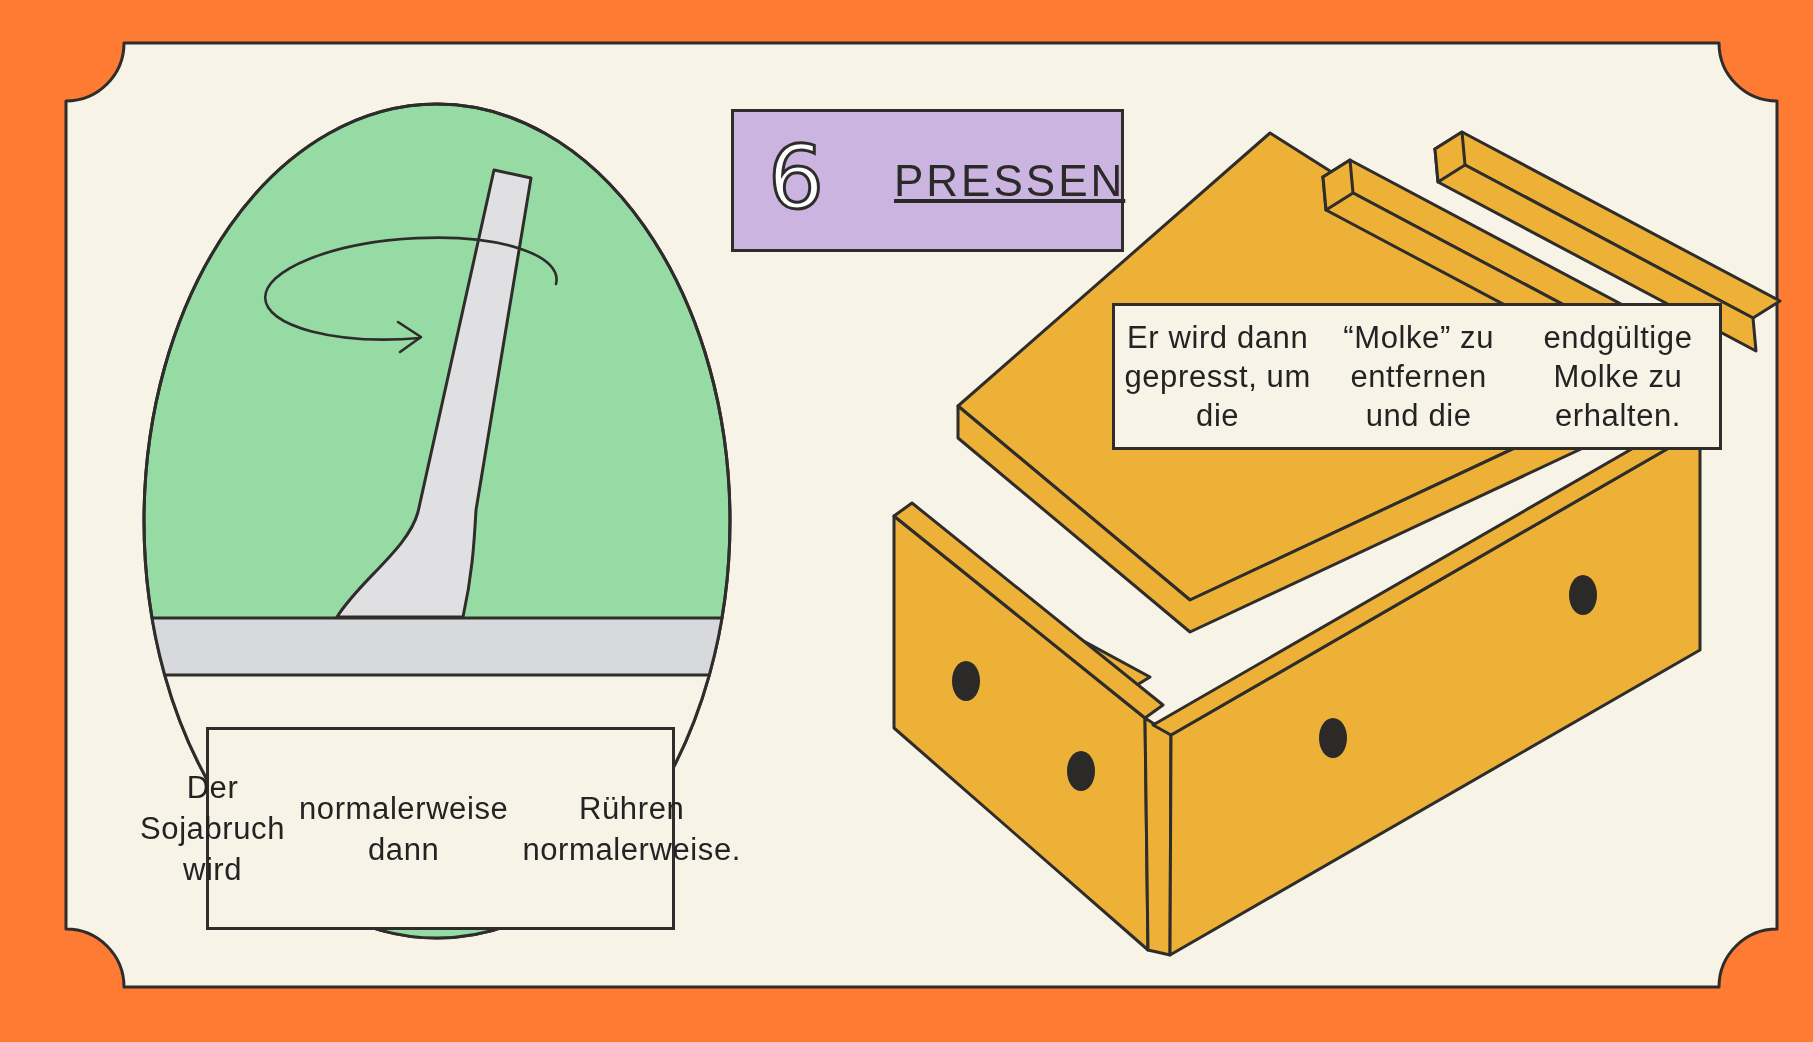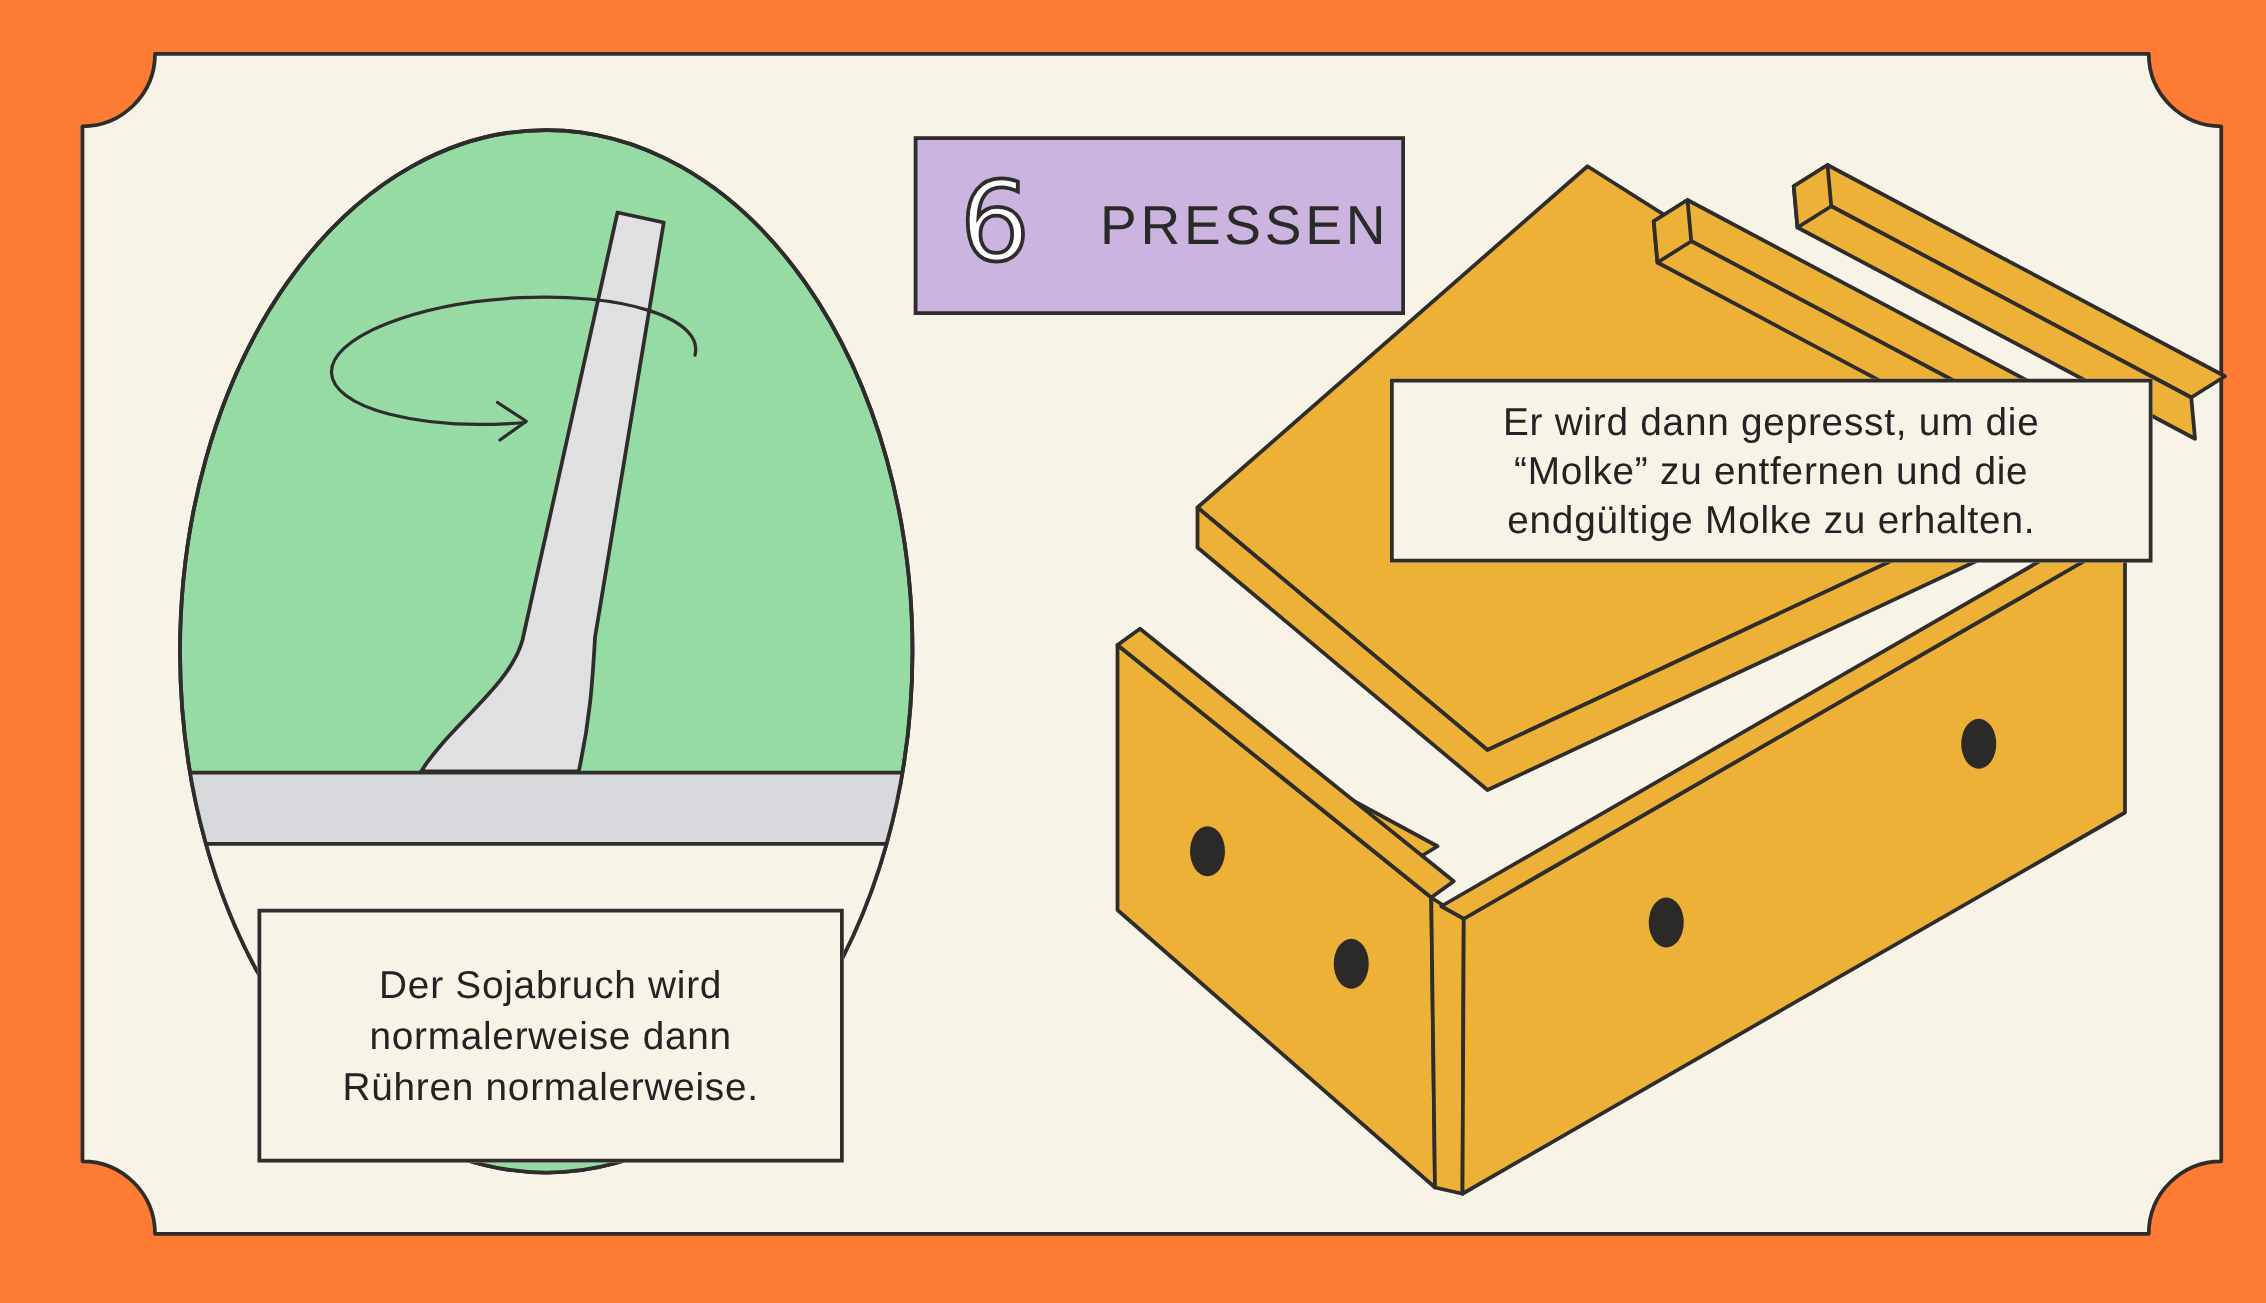--- a/index.html
+++ b/index.html
@@ -1,30 +1,30 @@
 <!DOCTYPE html>
 <html><head>
 <meta charset="utf-8">
 <style>
   html,body{margin:0;padding:0;background:#fd7b33;}
   .stage{position:relative;width:1813px;height:1042px;overflow:hidden;
          font-family:"Liberation Sans", sans-serif;}
   .stage svg{position:absolute;left:0;top:0;}
   .caption-box{position:absolute;background:#f7f3e7;border:3px solid #2e2d2b;
-      display:flex;flex-direction:column;justify-content:center;align-items:center;
+      display:flex;flex-direction:row;justify-content:center;align-items:center;
       color:#232323;text-align:center;letter-spacing:0.6px;box-sizing:border-box;}
-  .caption-left{left:206px;top:727px;width:469px;height:203px;font-size:31px;line-height:41px;}
+  .caption-left{left:206px;top:727px;width:469px;height:203px;font-size:31px;line-height:41px;gap:14px;}
   .caption-right{left:1112px;top:303px;width:610px;height:147px;font-size:31px;line-height:39px;}
   .banner{position:absolute;left:731px;top:109px;width:393px;height:143px;
       background:#cbb4e0;border:3px solid #2e2d2b;box-sizing:border-box;
       display:flex;align-items:center;}
   .step-num{margin-left:34px;font-size:88px;color:#ffffff;
       -webkit-text-stroke:3px #2e2d2b;font-family:"DejaVu Sans", sans-serif;
       line-height:1;transform:translateY(-3px);}
-  .step-title{margin-left:56px;font-size:44px;letter-spacing:3px;color:#2a2a28;}
+  .step-title{margin-left:70px;font-size:44px;letter-spacing:3px;color:#2a2a28;text-decoration:underline;}
 </style>
 </head>
 <body>
 
 <div class="stage">
 
   <svg width="1813" height="1042" viewBox="0 0 1813 1042">
     <defs>
       <clipPath id="ovalClip">
           <ellipse cx="437" cy="521" rx="293" ry="417"></ellipse>

